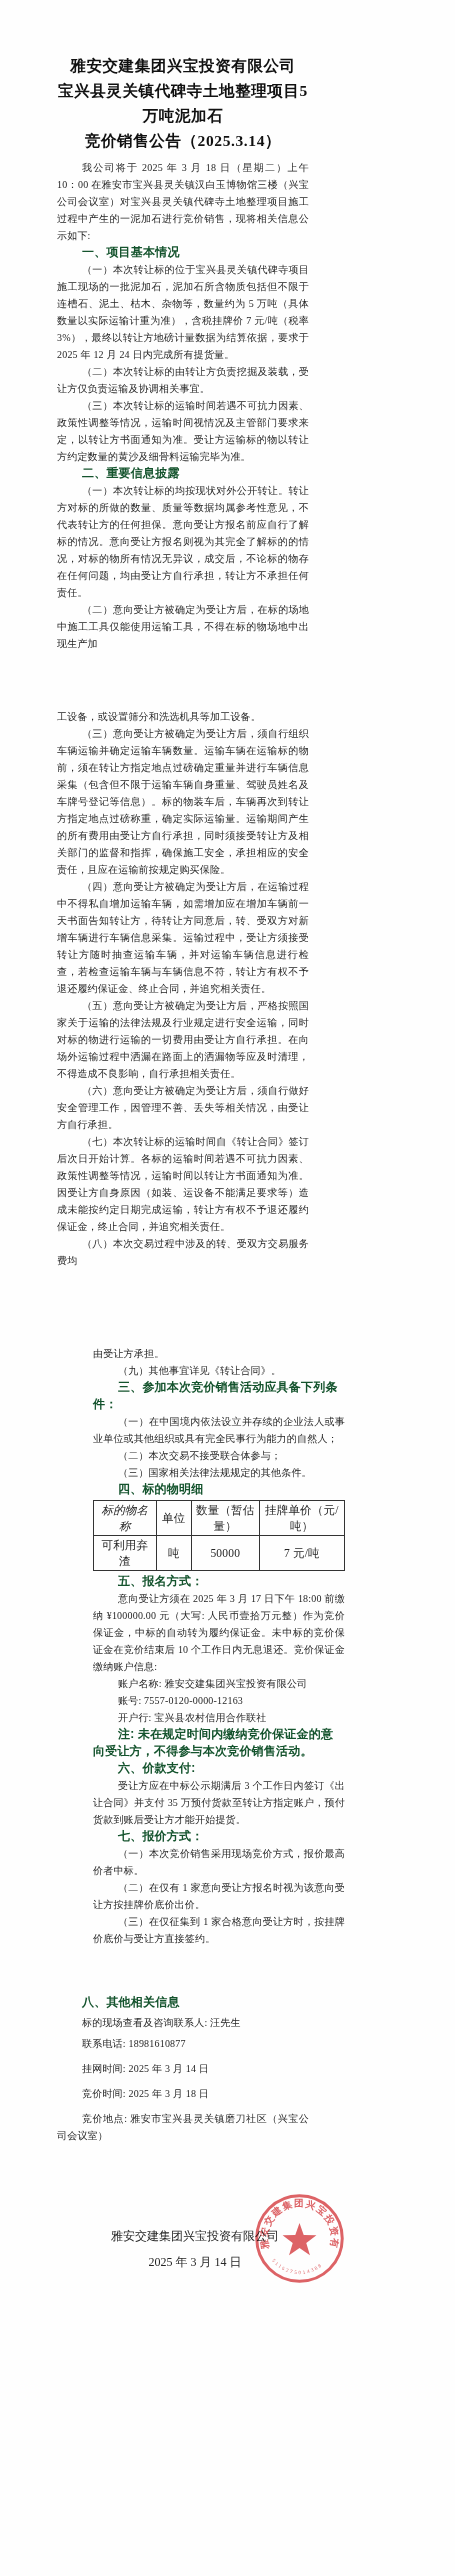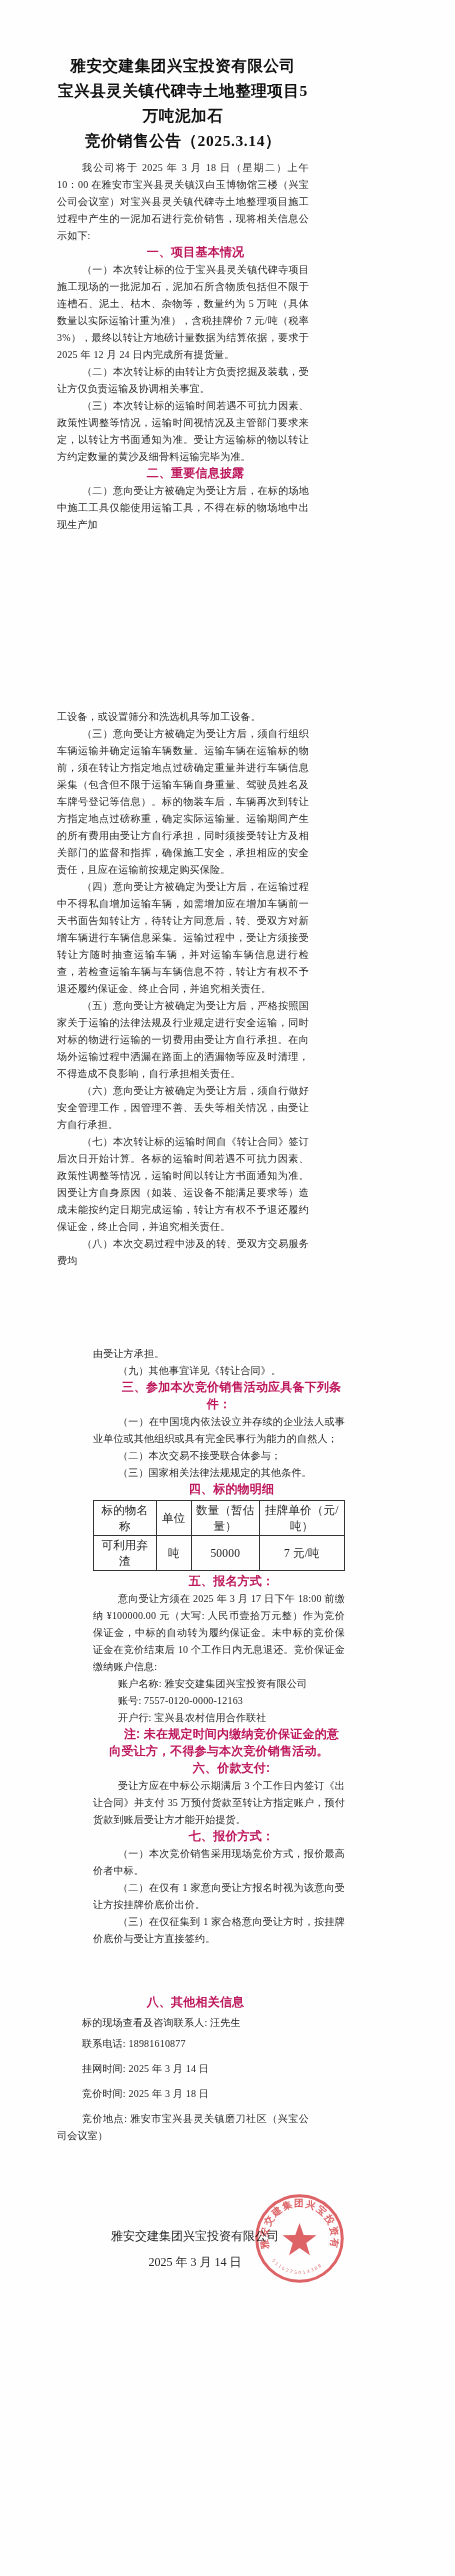--- a/index.html
+++ b/index.html
@@ -15,37 +15,37 @@
   .title-block{
     padding-top:53px;text-align:center;font-weight:bold;color:#111;
     font-size:15.5px;line-height:25px;letter-spacing:0.6px;
   }
   .para{
     font-size:10px;line-height:17px;text-align:justify;
     letter-spacing:0.2px;
   }
   .indent{text-indent:25px;}
   .hd{
-    font-size:12px;line-height:17px;font-weight:bold;color:#be185d;
+    font-size:12px;line-height:17px;font-weight:bold;color:#14532d;
     font-family:"Liberation Sans","DejaVu Sans",sans-serif;
-    text-indent:25px;letter-spacing:0.2px;text-align:center;
+    text-indent:25px;letter-spacing:0.2px;
   }
   .intro-gap{margin-top:6.3px;}
   .p2-top{padding-top:64px;}
   .p3-top{padding-top:57px;margin-left:36px;}
   .p4-top{padding-top:62px;}
   table.lots{
     width:100%;border-collapse:collapse;margin-top:1.7px;margin-bottom:1.7px;
     font-size:11.5px;
   }
   table.lots th,table.lots td{
     border:0.6px solid #333;text-align:center;font-weight:normal;
     padding:1.1px 2.3px;line-height:16px;letter-spacing:0.2px;
   }
-  table.lots th:nth-child(1){width:25%;}
+  table.lots th:nth-child(1){width:25%;font-style:italic;}
   table.lots th:nth-child(2){width:14%;}
   table.lots th:nth-child(3){width:27%;}
   table.lots th:nth-child(4){width:34%;}
   .contact-line{margin-top:3.4px;}
   .contact-line-sp{margin-top:8px;}
   .signature{
     margin-top:84px;margin-left:auto;margin-right:15px;width:198px;
     text-align:center;font-size:12px;line-height:17px;
   }
   .signature .sig-date{margin-top:9.2px;}
@@ -65,20 +65,21 @@
       <div>雅安交建集团兴宝投资有限公司</div>
       <div>宝兴县灵关镇代碑寺土地整理项目5万吨泥加石</div>
       <div>竞价销售公告（2025.3.14）</div>
     </div>
     <div class="para indent intro-gap">我公司将于 2025 年 3 月 18 日（星期二）上午 10：00 在雅安市宝兴县灵关镇汉白玉博物馆三楼（兴宝公司会议室）对宝兴县灵关镇代碑寺土地整理项目施工过程中产生的一泥加石进行竞价销售，现将相关信息公示如下:</div>
     <div class="hd">一、项目基本情况</div>
     <div class="para indent">（一）本次转让标的位于宝兴县灵关镇代碑寺项目施工现场的一批泥加石，泥加石所含物质包括但不限于连槽石、泥土、枯木、杂物等，数量约为 5 万吨（具体数量以实际运输计重为准），含税挂牌价 7 元/吨（税率 3%），最终以转让方地磅计量数据为结算依据，要求于 2025 年 12 月 24 日内完成所有提货量。</div>
     <div class="para indent">（二）本次转让标的由转让方负责挖掘及装载，受让方仅负责运输及协调相关事宜。</div>
     <div class="para indent">（三）本次转让标的运输时间若遇不可抗力因素、政策性调整等情况，运输时间视情况及主管部门要求来定，以转让方书面通知为准。受让方运输标的物以转让方约定数量的黄沙及细骨料运输完毕为准。</div>
     <div class="hd">二、重要信息披露</div>
+    <div class="para indent">（一）本次转让标的均按现状对外公开转让。转让方对标的所做的数量、质量等数据均属参考性意见，不代表转让方的任何担保。意向受让方报名前应自行了解标的情况。意向受让方报名则视为其完全了解标的的情况，对标的物所有情况无异议，成交后，不论标的物存在任何问题，均由受让方自行承担，转让方不承担任何责任。</div>
     <div class="para indent">（二）意向受让方被确定为受让方后，在标的场地中施工工具仅能使用运输工具，不得在标的物场地中出现生产加</div>
   </div>
 
   <div class="page p2-top">
     <div class="para">工设备，或设置筛分和洗选机具等加工设备。</div>
     <div class="para indent">（三）意向受让方被确定为受让方后，须自行组织车辆运输并确定运输车辆数量。运输车辆在运输标的物前，须在转让方指定地点过磅确定重量并进行车辆信息采集（包含但不限于运输车辆自身重量、驾驶员姓名及车牌号登记等信息）。标的物装车后，车辆再次到转让方指定地点过磅称重，确定实际运输量。运输期间产生的所有费用由受让方自行承担，同时须接受转让方及相关部门的监督和指挥，确保施工安全，承担相应的安全责任，且应在运输前按规定购买保险。</div>
     <div class="para indent">（四）意向受让方被确定为受让方后，在运输过程中不得私自增加运输车辆，如需增加应在增加车辆前一天书面告知转让方，待转让方同意后，转、受双方对新增车辆进行车辆信息采集。运输过程中，受让方须接受转让方随时抽查运输车辆，并对运输车辆信息进行检查，若检查运输车辆与车辆信息不符，转让方有权不予退还履约保证金、终止合同，并追究相关责任。</div>
     <div class="para indent">（五）意向受让方被确定为受让方后，严格按照国家关于运输的法律法规及行业规定进行安全运输，同时对标的物进行运输的一切费用由受让方自行承担。在向场外运输过程中洒漏在路面上的洒漏物等应及时清理，不得造成不良影响，自行承担相关责任。</div>
     <div class="para indent">（六）意向受让方被确定为受让方后，须自行做好安全管理工作，因管理不善、丢失等相关情况，由受让方自行承担。</div>
     <div class="para indent">（七）本次转让标的运输时间自《转让合同》签订后次日开始计算。各标的运输时间若遇不可抗力因素、政策性调整等情况，运输时间以转让方书面通知为准。因受让方自身原因（如装、运设备不能满足要求等）造成未能按约定日期完成运输，转让方有权不予退还履约保证金，终止合同，并追究相关责任。</div>

